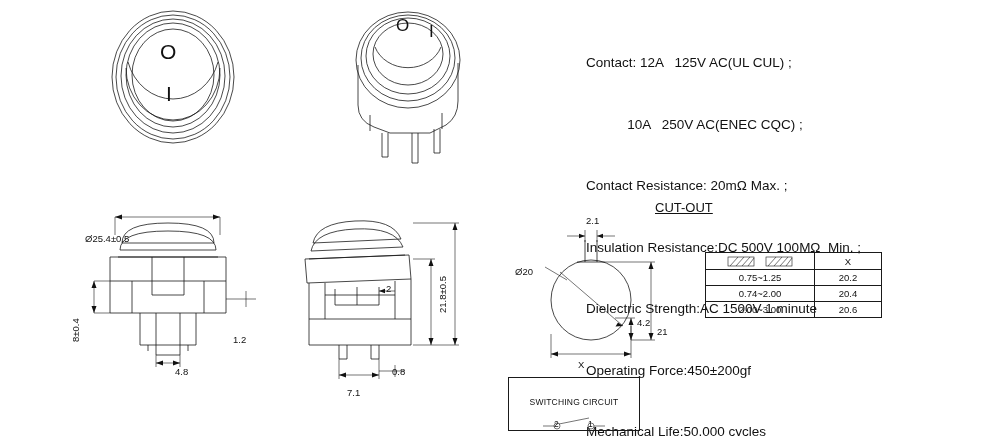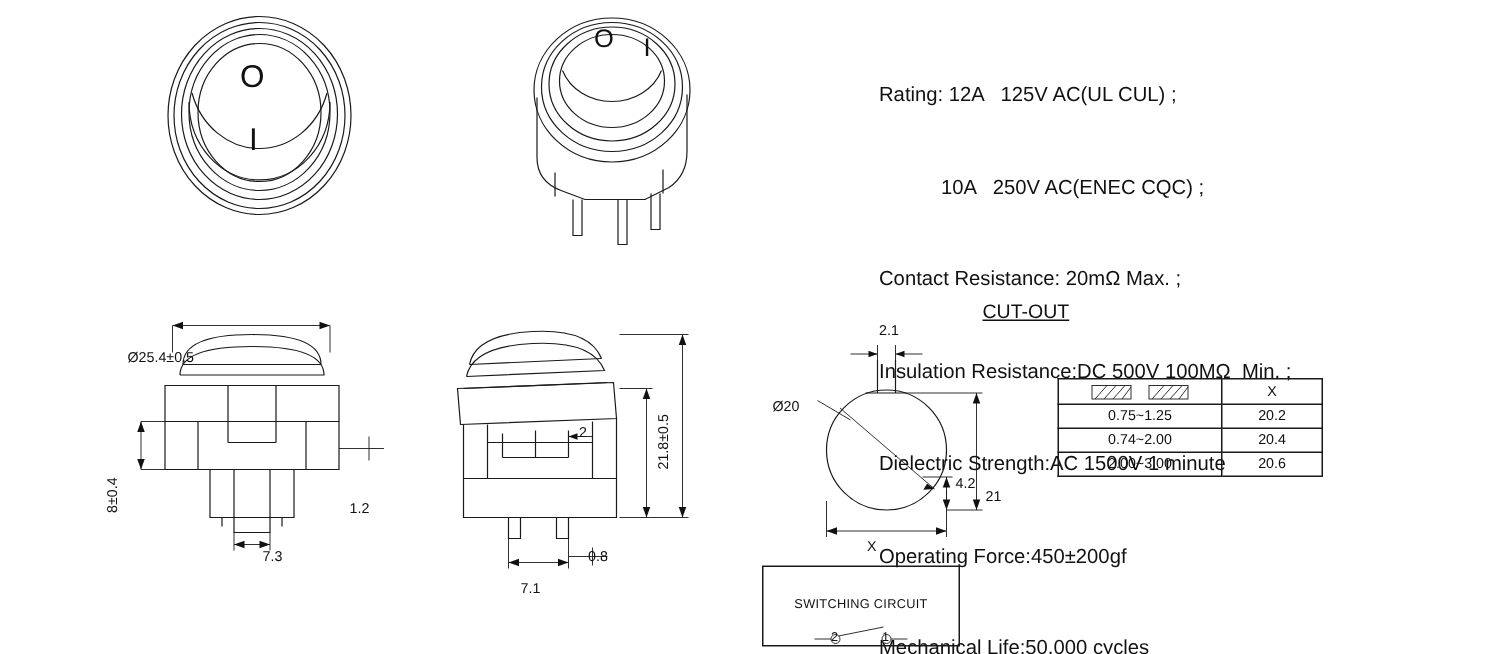--- a/index.html
+++ b/index.html
@@ -21,21 +21,21 @@
   table.xtab td{border:0.8px solid #1a1a1a;height:15px;text-align:center;padding:0 4px;}
   table.xtab td.hd{height:16px;}
   .sw-box{border:0.8px solid #1a1a1a;}
   .sw-title{font-size:8.5px;letter-spacing:0.2px;}
   .rot90{transform:rotate(-90deg);transform-origin:0 0;}
 </style>
 </head>
 <body>
 
 <div class="abs spec" style="left:586px;top:12px;">
-  <div>Rating: 12A   125V AC(UL CUL) ;</div>
+  <div>Contact: 12A   125V AC(UL CUL) ;</div>
   <div>           10A   250V AC(ENEC CQC) ;</div>
   <div>Contact Resistance: 20mΩ Max. ;</div>
   <div>Insulation Resistance:DC 500V 100MΩ  Min. ;</div>
   <div>Dielectric Strength:AC 1500V 1 minute</div>
   <div>Operating Force:450±200gf</div>
   <div>Mechanical Life:50,000 cycles</div>
   
   
   
 </div>
@@ -117,21 +117,21 @@
   <path class="ln thinner" d="M186 96 L186 112"></path>
 
   <path class="ln thinner" d="M96 168 L120 168"></path>
   <path class="blk" d="M96 168 l7 -2.5 l0 5 z"></path>
   <path class="blk" d="M120 168 l-7 -2.5 l0 5 z"></path>
   <path class="ln thinner" d="M96 160 L96 172 M120 160 L120 172"></path>
 </svg>
 </div>
 <div class="abs lbl" style="left:85px;top:185px;margin-top:48px;">Ø25.4±0.5</div>
 <div class="abs lbl" style="left:233px;top:320px;margin-top:14px;">1.2</div>
-<div class="abs lbl" style="left:175px;top:366px;">7.3</div>
+<div class="abs lbl" style="left:175px;top:366px;">4.8</div>
 <div class="abs lbl" style="left:70px;top:342px;">
   <span class="rot90 abs" style="display:inline-block;white-space:nowrap;">8±0.4</span>
 </div>
 
 <div class="abs" style="left:295px;top:195px;">
 <svg width="210" height="185" viewBox="0 0 210 185">
 
   <path class="ln thin" d="M18 48 Q22 28 60 26 Q98 24 106 44"></path>
   <path class="ln thin" d="M18 48 L106 44"></path>
   <path class="ln thin" d="M16 56 Q20 36 60 34 Q100 32 108 52 L16 56"></path>

